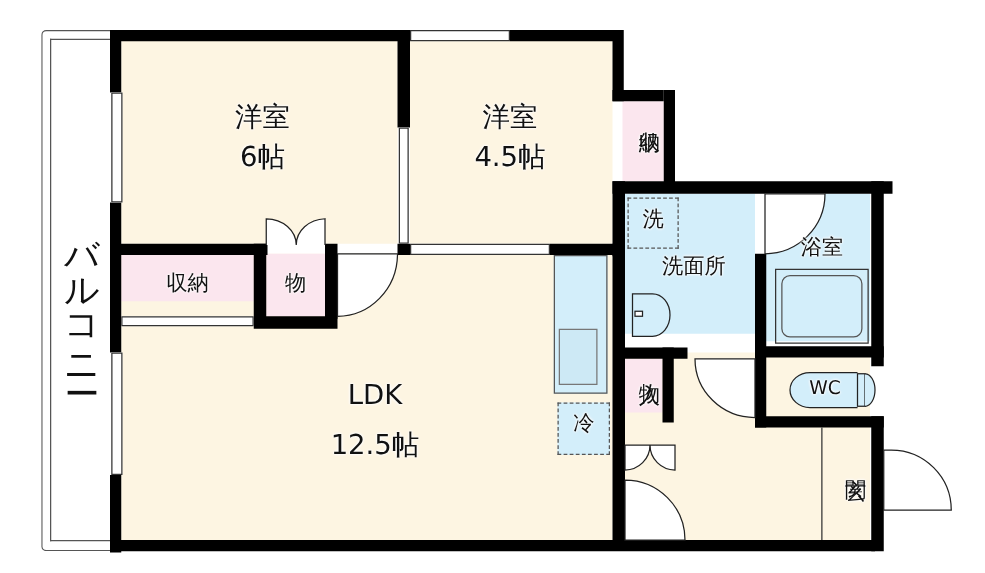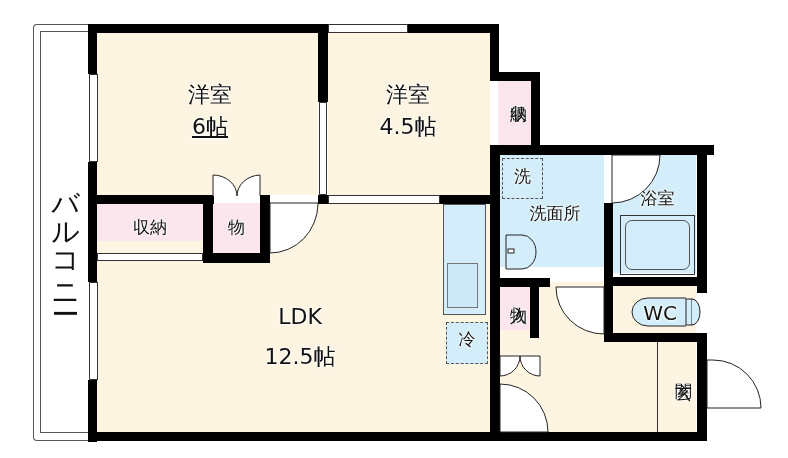--- a/index.html
+++ b/index.html
@@ -110,25 +110,25 @@
 <div class="abs" style="left:620px;top:215px;width:75px;height:60px;border:1px solid #333;"></div>
 <div class="abs" style="left:625px;top:220px;width:65px;height:50px;border:1px solid #555;border-radius:7px;"></div>
 
 <svg style="left:636px;top:296px;" width="60" height="32">
   <path d="M50,2 L12,2 A16,14 0 0 0 12,30 L50,30" fill="#d3eefa" stroke="#222" stroke-width="1"></path>
   <rect x="50" y="3" width="6" height="26" fill="#d3eefa" stroke="#222"></rect>
   <path d="M56,3 A8,13 0 0 1 56,29" fill="#d3eefa" stroke="#222"></path>
 </svg>
 
 <div class="label big" style="left:150px;top:83px;width:120px;">洋室</div>
-<div class="label big" style="left:150px;top:115px;width:120px;text-decoration:underline;">6帖</div>
+<div class="label big" style="left:150px;top:115px;width:120px;">6帖</div>
 <div class="label big" style="left:348px;top:83px;width:120px;">洋室</div>
 <div class="label big" style="left:348px;top:115px;width:120px;">4.5帖</div>
 <div class="label sm vert" style="left:503px;top:92px;width:24px;">収納</div>
 <div class="label sm" style="left:100px;top:219px;width:100px;text-align:center;">収納</div>
 <div class="label sm" style="left:213px;top:219px;width:47px;">物</div>
 <div class="label big" style="left:230px;top:305px;width:140px;">LDK</div>
 <div class="label big" style="left:230px;top:345px;width:140px;">12.5帖</div>
 <div class="label sm" style="left:510px;top:205px;width:90px;">洗面所</div>
 <div class="label sm" style="left:620px;top:190px;width:75px;">浴室</div>
-<div class="label sm" style="left:636px;top:303px;width:48px;font-size:20px;">WC</div>
+<div class="label sm" style="left:636px;top:303px;width:48px;font-size:15px;">WC</div>
 <div class="label sm vert" style="left:503px;top:293px;width:24px;">物入</div>
 <div class="label sm vert" style="left:664px;top:370px;width:28px;">玄関</div>
 
 </body></html>

